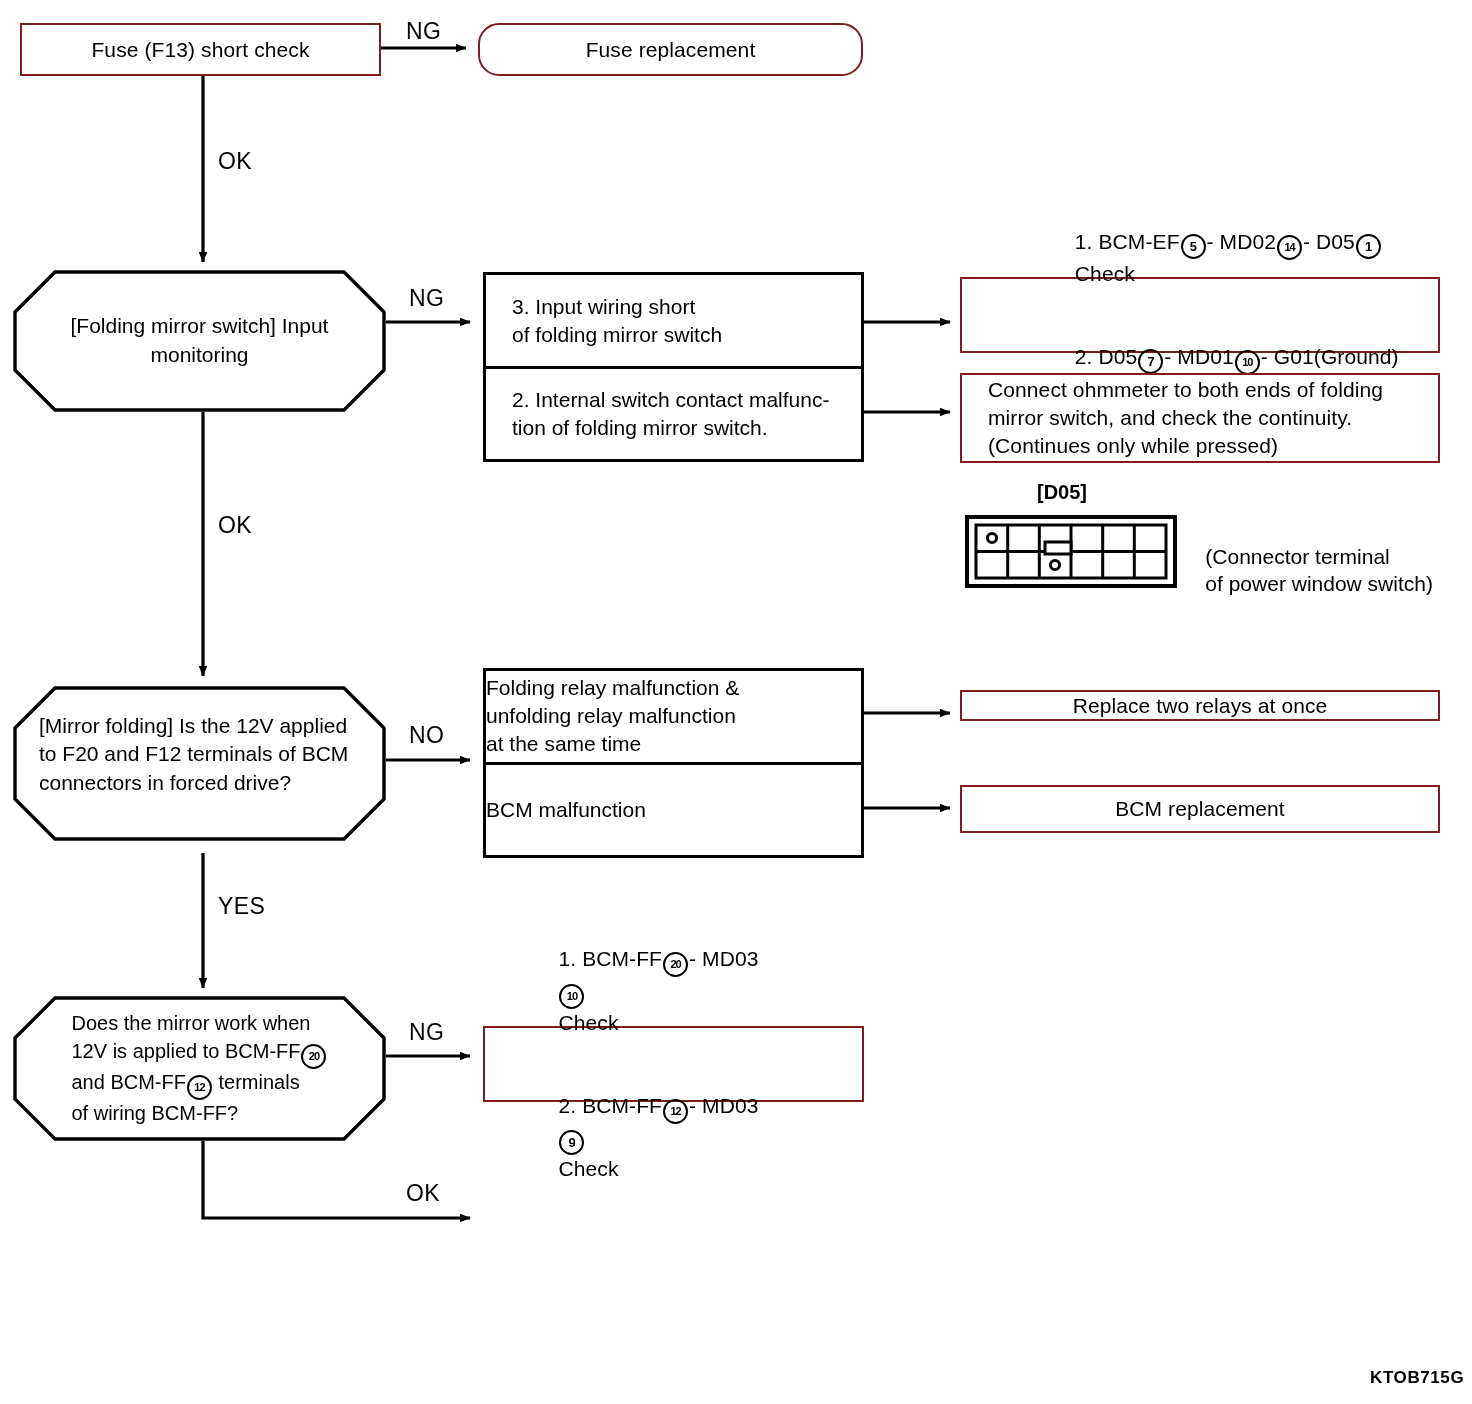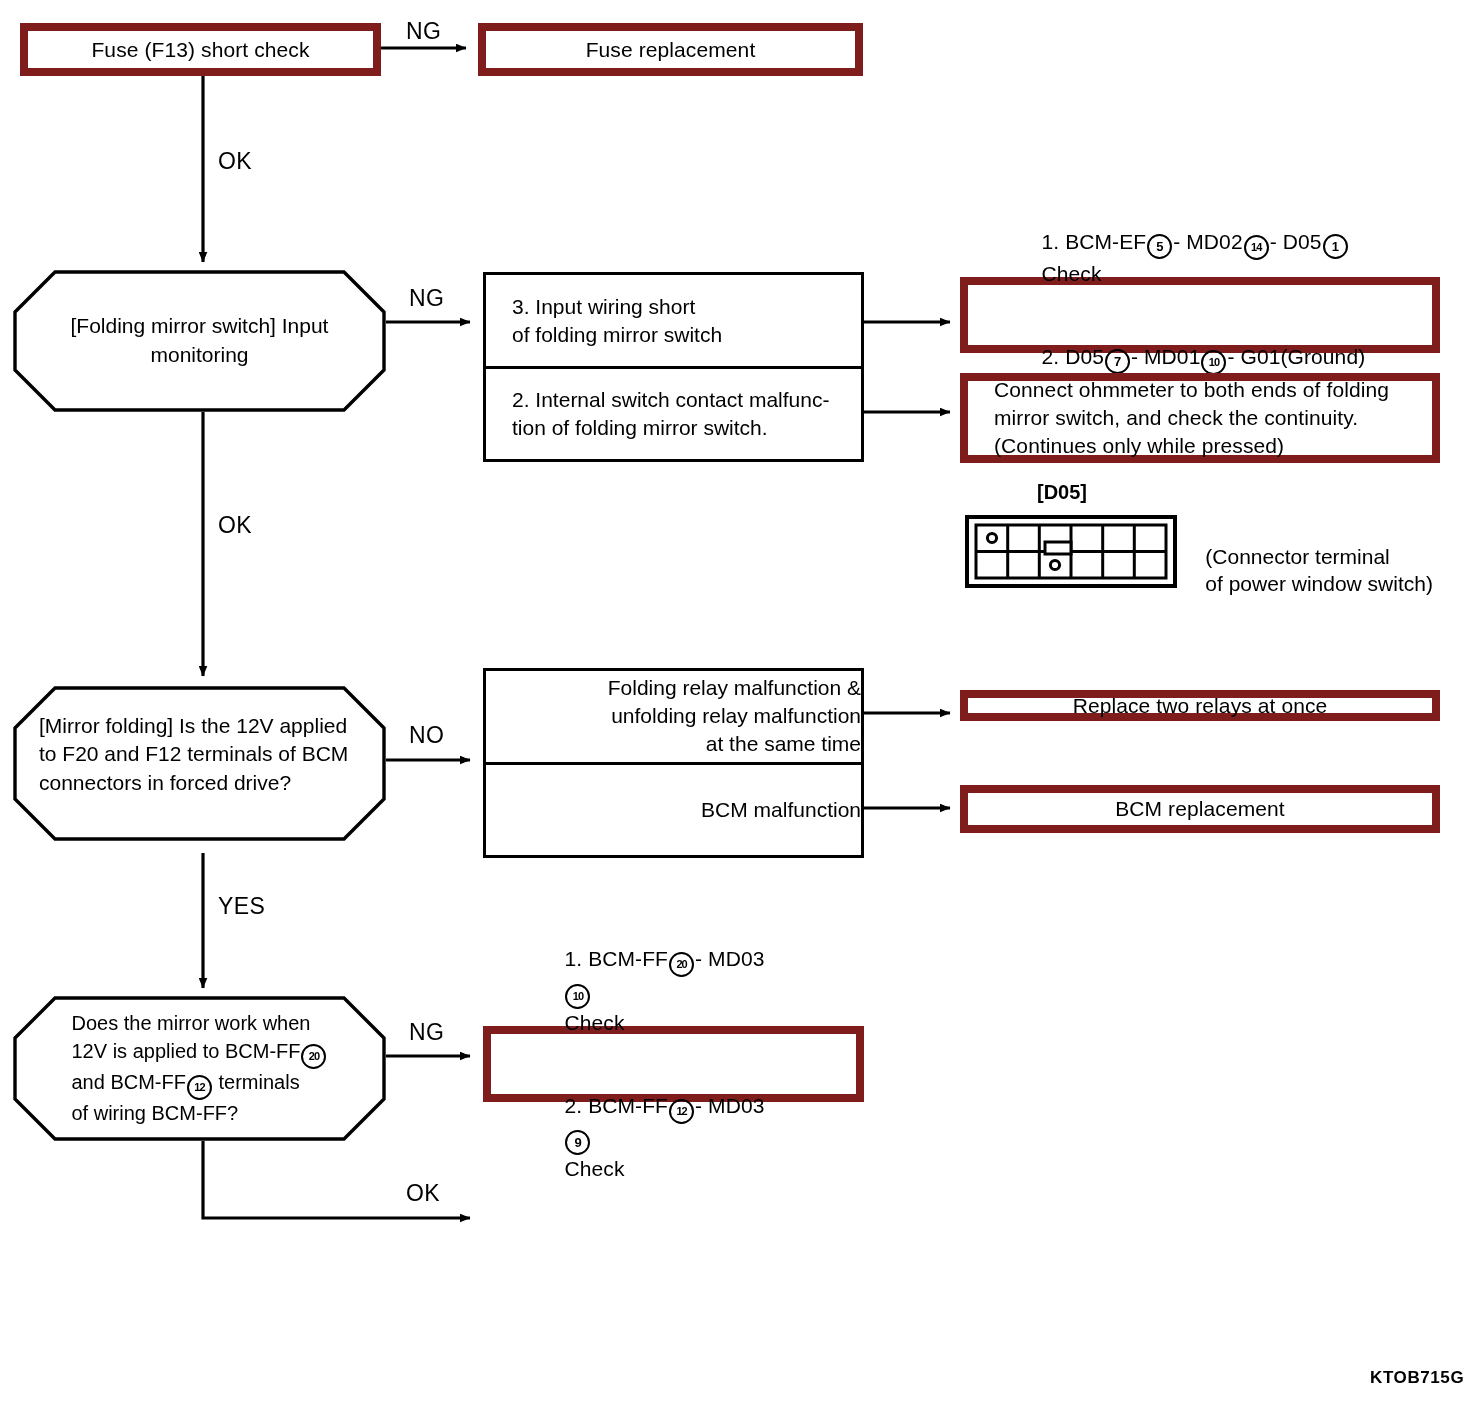--- a/index.html
+++ b/index.html
@@ -24,21 +24,21 @@
     left: 0;
     top: 0;
     width: 1472px;
     height: 1404px;
     pointer-events: none;
   }
   
   .node {
     position: absolute;
     box-sizing: border-box;
-    border: 8px solid #7f1d1d;
+    border: 2px solid #7f1d1d;
     background: #fff;
     display: flex;
     flex-direction: column;
     justify-content: center;
     align-items: center;
     text-align: center;
     font-size: 21px;
     line-height: 1.32;
     letter-spacing: 0.1px;
   }
@@ -59,21 +59,21 @@
   }
   .splitbox .cell {
     box-sizing: border-box;
     display: flex;
     flex-direction: column;
     justify-content: center;
     font-size: 21px;
     line-height: 1.34;
   }
   .splitbox .cell + .cell { border-top: 3px solid #000; }
-  .splitbox .cell.ctr { align-items: flex-end; text-align: center; }
+  .splitbox .cell.ctr { align-items: flex-start; text-align: center; }
   .splitbox .cell.lft { align-items: flex-start; text-align: left; padding-left: 26px; }
   
   .octagon {
     position: absolute;
     box-sizing: border-box;
     background: #fff;
     display: flex;
     flex-direction: column;
     justify-content: center;
     align-items: center;
@@ -175,21 +175,21 @@
       <line x1="386" y1="1056" x2="470" y2="1056" marker-end="url(#ah)"></line>
 
       <polyline points="203,1141 203,1218 470,1218" marker-end="url(#ah)"></polyline>
     </g>
   </svg>
 
   <div class="node" style="left:20px; top:23px; width:361px; height:53px;">
     <span class="line">Fuse (F13) short check</span>
   </div>
 
-  <div class="node" style="left:478px; top:23px; width:385px; height:53px;">
+  <div class="node" style="left:478px; top:23px; width:385px; height:53px;border-radius:21px;">
     <span class="line">Fuse replacement</span>
   </div>
 
   <div class="edge-label" style="left:406px; top:18px;">NG</div>
   <div class="edge-label" style="left:218px; top:148px;">OK</div>
 
   <div class="octagon" style="left:13px; top:270px; width:373px; height:142px;">
     <svg class="oct-border" viewBox="0 0 373 142" preserveAspectRatio="none">
       <polygon points="42,2 331,2 371,42 371,100 331,140 42,140 2,100 2,42" fill="#fff" stroke="#000" stroke-width="3.4"></polygon>
     </svg>
@@ -206,21 +206,21 @@
     <div class="cell lft" style="height:93px;">
       <span class="line">3. Input wiring short</span>
       <span class="line">    of folding mirror switch</span>
     </div>
     <div class="cell lft" style="height:94px;">
       <span class="line">2. Internal switch contact malfunc-</span>
       <span class="line">    tion of folding mirror switch.</span>
     </div>
   </div>
 
-  <div class="node left-align" style="left:960px; top:277px; width:480px; height:76px;">
+  <div class="node left-align" style="left:960px; top:277px; width:480px; height:76px;align-items:center;">
     <div class="inner">
       <div class="line">
         <span>1. BCM-EF</span><span class="cnum">5</span><span>- MD02</span><span class="cnum wide">14</span><span>- D05</span><span class="cnum">1</span>
         <span>Check</span>
       </div>
       <div class="line">
         <span>2. D05</span><span class="cnum">7</span><span>- MD01</span><span class="cnum wide">10</span><span>- G01(Ground)</span>
         <span>Check</span>
       </div>
     </div>

